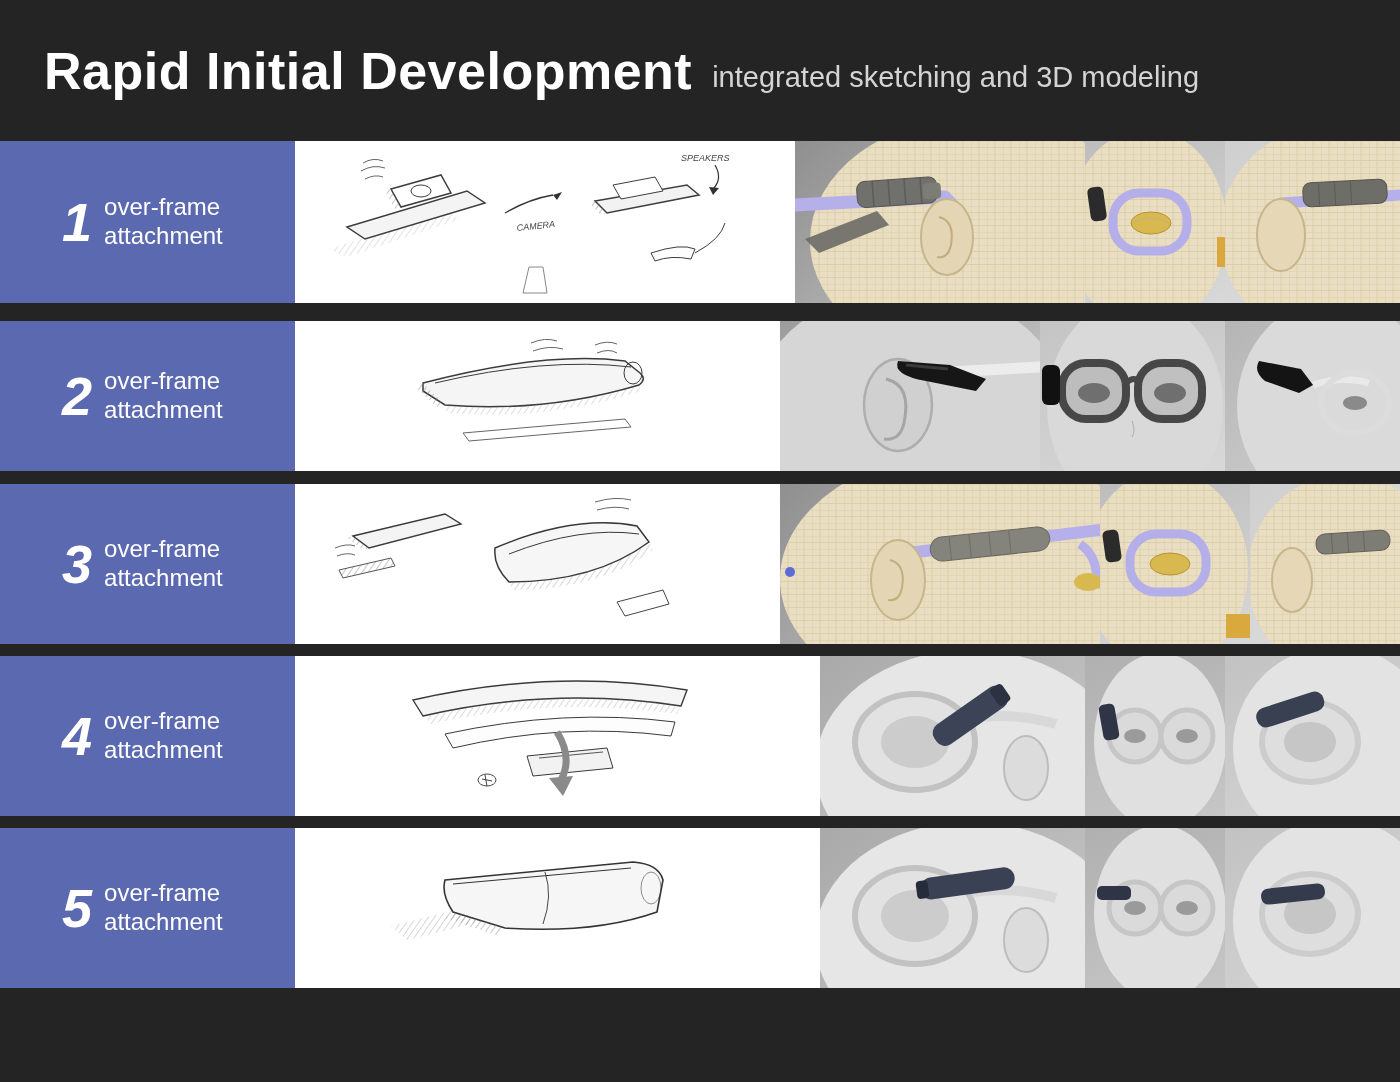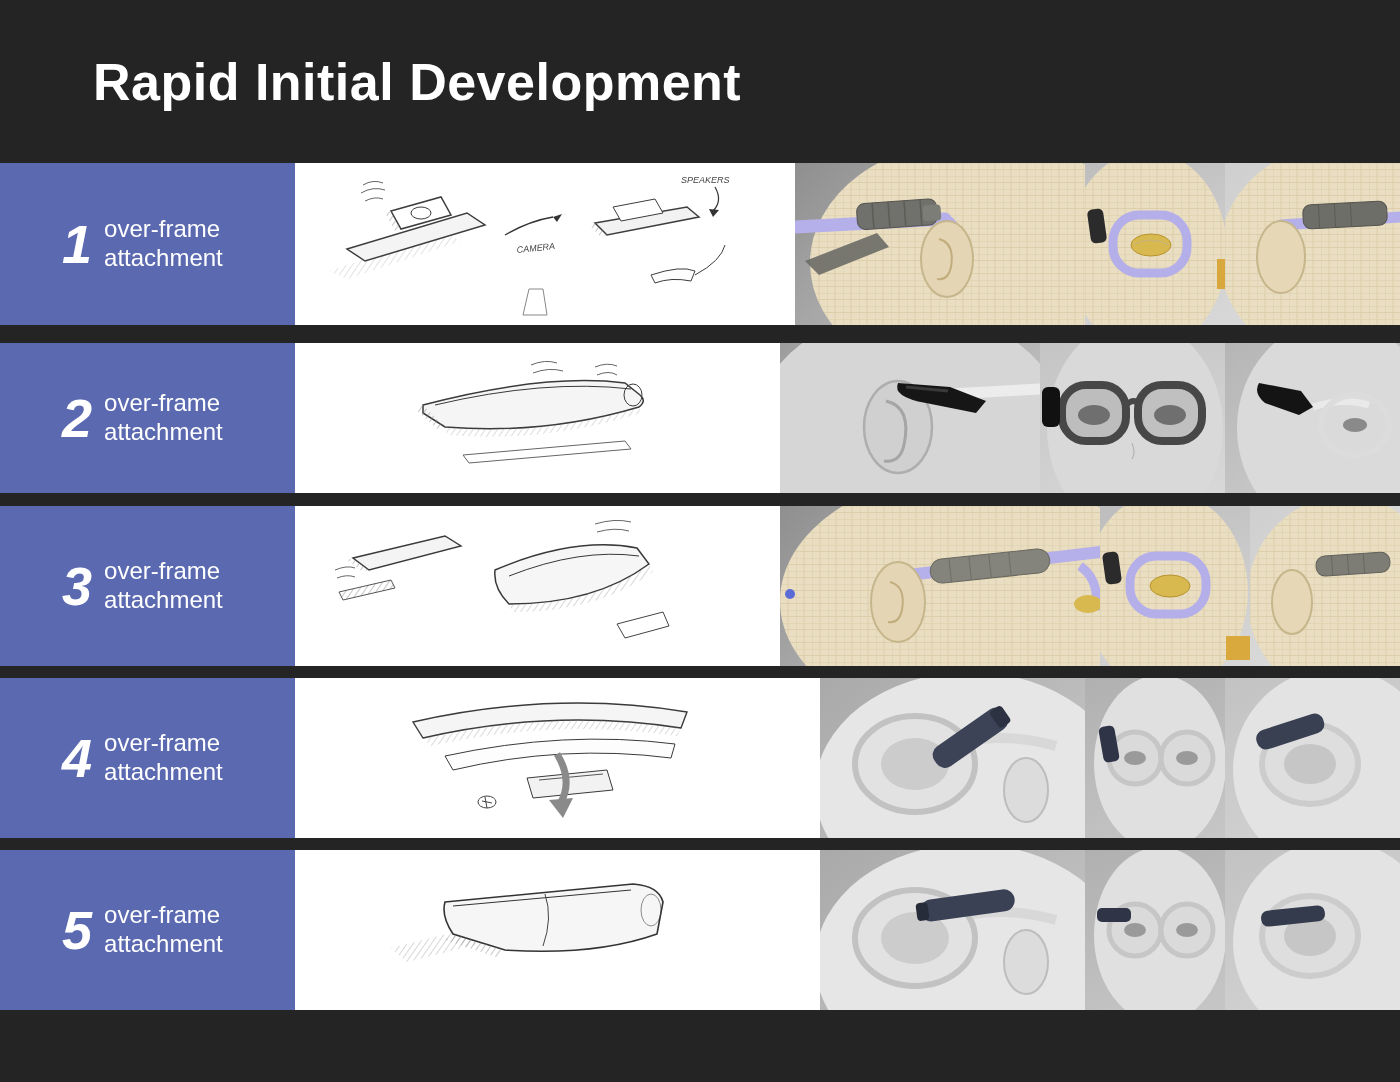--- a/index.html
+++ b/index.html
@@ -6,21 +6,21 @@
   body{
     width:1400px;height:1082px;
     background:#222222;
     font-family:"Liberation Sans", sans-serif;
     overflow:hidden;
     position:relative;
   }
   .page{width:1400px;height:1082px;background:#242424;}
 
   
-  .header{height:163px;display:flex;align-items:center;padding-left:93px;box-sizing:border-box;}
+  .header{height:141px;display:flex;align-items:center;padding-left:44px;box-sizing:border-box;}
   .title{color:#ffffff;font-size:52px;font-weight:600;letter-spacing:.5px;}
   .subtitle{color:#d4d4d4;font-size:29px;font-weight:300;margin-left:20px;padding-top:14px;}
 
   
   .row{display:flex;width:1400px;}
   .h162{height:162px}.h150{height:150px}.h160{height:160px}
   .m18{margin-bottom:18px}.m13{margin-bottom:13px}.m12{margin-bottom:12px}
 
   .step{
     width:295px;flex:0 0 295px;background:#5b69b0;color:#fff;
@@ -57,20 +57,21 @@
 
   .bottom-strip{height:72px;background:#242424;}
 </style>
 </head>
 <body>
 
 <div class="page">
 
   <div class="header">
     <span class="title">Rapid Initial Development</span>
+    <span class="subtitle">integrated sketching and 3D modeling</span>
   </div>
 
   <div class="row h162 m18">
     <div class="step">
       <span class="num">1</span>
       <span class="lbl">
         <span>over-frame</span><br>
         <span>attachment</span>
       </span>
     </div>

